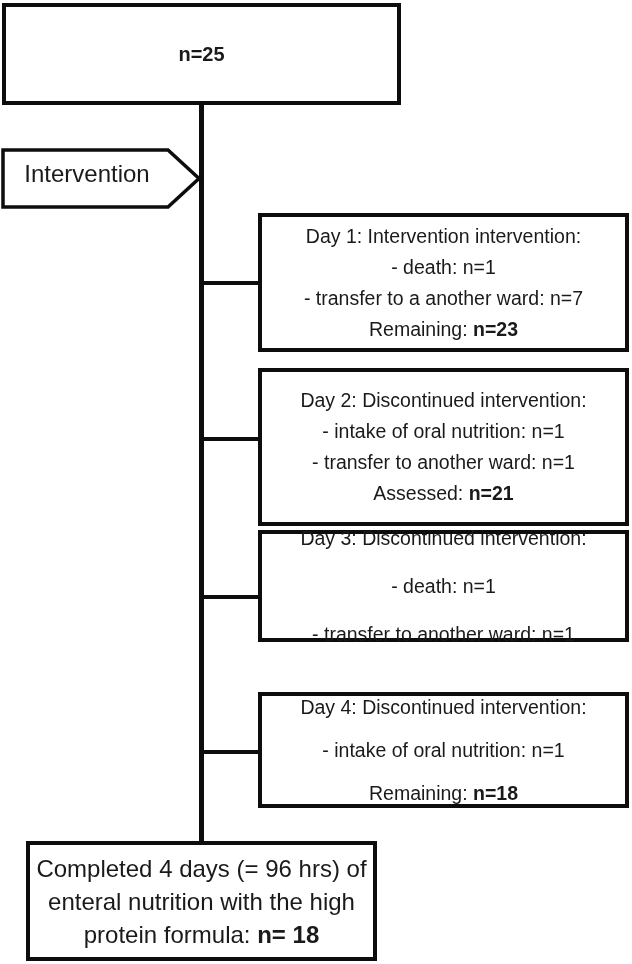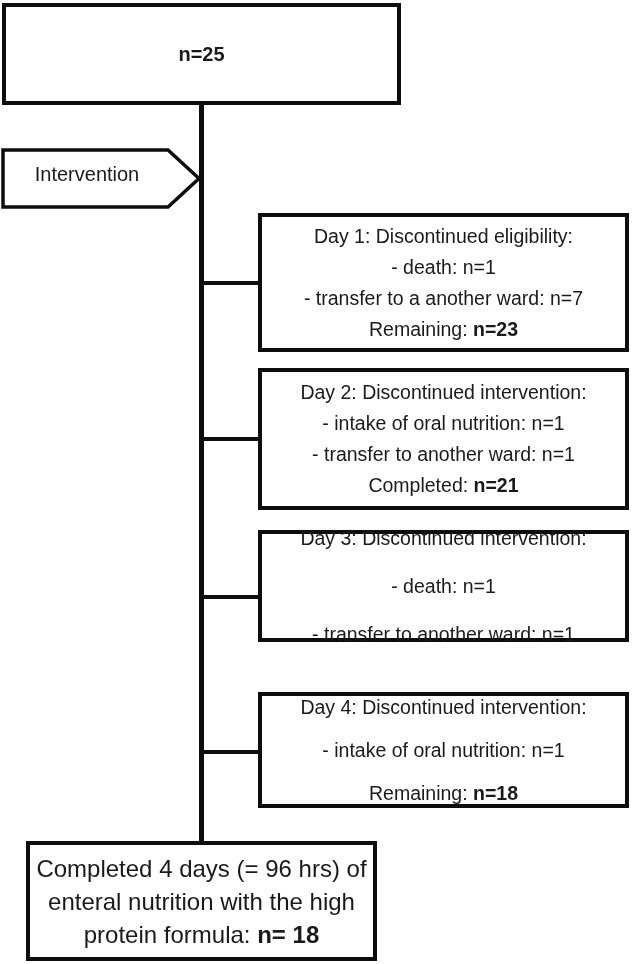--- a/index.html
+++ b/index.html
@@ -57,21 +57,21 @@
     font-size: 20px;
     line-height: 33px;
   }
   .day-box {
     left: 258px;
     width: 371px;
     font-size: 19.5px;
     line-height: 31px;
   }
   .d1 { top: 213px; height: 139px; }
-  .d2 { top: 368px; height: 142px; }
+  .d2 { top: 368px; height: 158px; }
   .d3 { top: 530px; height: 112px; gap: 17px; }
   .d4 { top: 692px; height: 116px; gap: 12px; }
   .bottom-box {
     left: 26px;
     top: 841px;
     width: 351px;
     height: 120px;
     font-size: 24px;
     line-height: 33px;
   }
@@ -88,21 +88,21 @@
   }
   .flag-label {
     position: absolute;
     left: 2px;
     top: 150px;
     width: 170px;
     height: 48px;
     display: flex;
     align-items: center;
     justify-content: center;
-    font-size: 20px;
+    font-size: 24px;
   }
 </style>
 </head>
 <body>
 
 <div class="canvas">
 
   <div class="spine"></div>
   <div class="connector c1"></div>
   <div class="connector c2"></div>
@@ -112,31 +112,31 @@
   <div class="box top-box">
     <div class="line bold">n=25</div>
   </div>
 
   <svg class="flag-svg" viewBox="0 0 206 64">
     <polygon points="3,3 168,3 199,31.5 168,60 3,60" fill="#ffffff" stroke="#0d0d0d" stroke-width="3.5" stroke-linejoin="miter"></polygon>
   </svg>
   <span class="flag-label">Intervention</span>
 
   <div class="box day-box d1">
-    <div class="line">Day 1: Discontinued eligibility:</div>
+    <div class="line">Day 1: Intervention intervention:</div>
     <div class="line">- death: n=1</div>
     <div class="line">- transfer to a another ward: n=7</div>
     <div class="line"><span>Remaining: </span><span class="bold">n=23</span></div>
   </div>
 
   <div class="box day-box d2">
     <div class="line">Day 2: Discontinued intervention:</div>
     <div class="line">- intake of oral nutrition: n=1</div>
     <div class="line">- transfer to another ward: n=1</div>
-    <div class="line"><span>Completed: </span><span class="bold">n=21</span></div>
+    <div class="line"><span>Assessed: </span><span class="bold">n=21</span></div>
   </div>
 
   <div class="box day-box d3">
     <div class="line">Day 3: Discontinued intervention:</div>
     <div class="line">- death: n=1</div>
     <div class="line">- transfer to another ward: n=1</div>
   </div>
 
   <div class="box day-box d4">
     <div class="line">Day 4: Discontinued intervention:</div>

